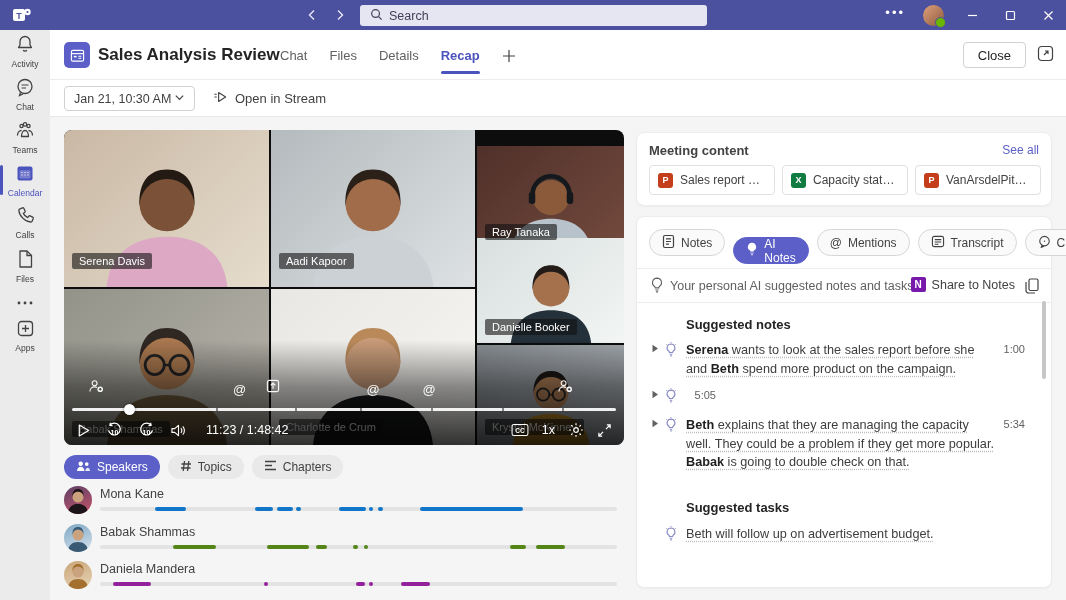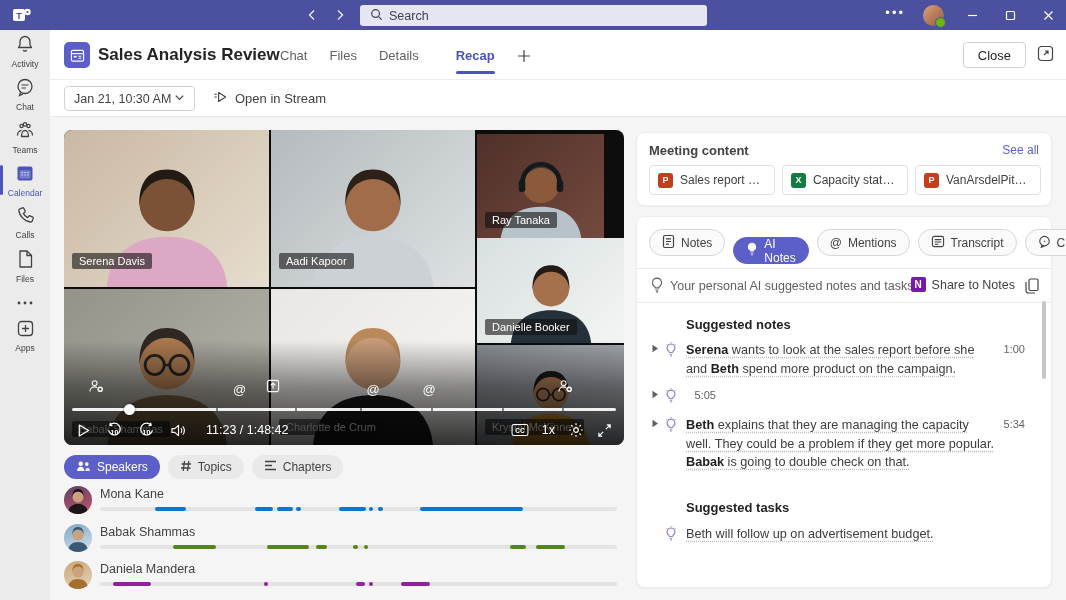--- a/index.html
+++ b/index.html
@@ -31,21 +31,21 @@
   .rail-item.active::before{content:"";position:absolute;left:0;top:6px;bottom:6px;width:2.5px;background:#4b53bc;border-radius:2px;}
   .rail-item.dots-item{height:26px;}
 
   
   .hdr{position:absolute;left:50px;top:30px;width:1016px;height:50px;background:#fff;border-bottom:1px solid #ececec;}
   .hdr-icon{position:absolute;left:14px;top:12px;width:26px;height:26px;border-radius:5px;background:#5b5fc7;
             display:flex;align-items:center;justify-content:center;color:#fff;}
   .hdr-title{position:absolute;left:48px;top:15px;font-size:17px;font-weight:bold;color:#242424;}
   .hdr-tabs{position:absolute;left:230px;top:0;height:50px;display:flex;align-items:center;gap:22px;}
   .hdr-tab{font-size:13px;color:#616161;position:relative;height:50px;display:flex;align-items:center;cursor:pointer;}
-  .hdr-tab.active{color:#4b53bc;font-weight:bold;margin-left:15px;}
+  .hdr-tab.active{color:#4b53bc;font-weight:bold;}
   .hdr-tab.active::after{content:"";position:absolute;left:0;right:0;bottom:6px;height:3px;border-radius:2px;background:#4b53bc;}
   .hdr-plus{color:#424242;margin-top:2px;}
   .close-btn{position:absolute;right:40px;top:12px;height:26px;padding:0 14px;background:#fff;border:1px solid #d1d1d1;
              border-radius:4px;font-size:13px;color:#242424;display:flex;align-items:center;cursor:pointer;}
   .popout{position:absolute;right:12px;top:15px;color:#424242;cursor:pointer;}
 
   
   .subhdr{position:absolute;left:50px;top:80px;width:1016px;height:37px;background:#fff;border-bottom:1px solid #e8e8e8;}
   .date-dd{position:absolute;left:14px;top:6px;width:131px;height:25px;border:1px solid #d1d1d1;border-radius:4px;
            display:flex;align-items:center;justify-content:space-between;padding:0 9px;font-size:12.5px;color:#424242;cursor:pointer;background:#fff;}
@@ -303,21 +303,21 @@
           <span class="nametag" style="bottom:18px">Serena Davis</span>
         </div>
         <div class="tile" style="left: 207px; top: 0px; width: 204px; height: 157px; background: linear-gradient(135deg, rgb(180, 186, 189), rgb(221, 225, 227));">
           <svg class="person" width="165" height="138" viewBox="0 0 120 100" preserveAspectRatio="xMidYMax meet">
             <path d="M16 100 C18 72 38 62 60 62 C82 62 102 72 104 100 Z" fill="#ccd1d5"></path>
             <circle cx="60" cy="38" r="20" fill="#a06c49"></circle>
             <path d="M40 40 a20 20 0 0 1 40 0 c1-18-7-27-20-27 c-13 0-21 9-20 27 z" fill="#2b2118"></path>
           </svg>
           <span class="nametag" style="bottom:18px">Aadi Kapoor</span>
         </div>
-        <div class="tile" style="left: 413px; top: 4px; width: 127px; height: 106px; background: linear-gradient(135deg, rgb(79, 48, 42), rgb(116, 74, 61));">
+        <div class="tile" style="left: 413px; top: 16px; width: 147px; height: 106px; background: linear-gradient(135deg, rgb(79, 48, 42), rgb(116, 74, 61));">
           <svg class="person" width="111" height="93" viewBox="0 0 120 100" preserveAspectRatio="xMidYMax meet">
             <path d="M16 100 C18 72 38 62 60 62 C82 62 102 72 104 100 Z" fill="#b8c2ca"></path>
             <circle cx="60" cy="38" r="20" fill="#8a5a3b"></circle>
             <path d="M40 40 a20 20 0 0 1 40 0 c1-18-7-27-20-27 c-13 0-21 9-20 27 z" fill="#4a3a32"></path>
             <path d="M40 36 a20 20 0 0 1 40 0" fill="none" stroke="#15181c" stroke-width="5"></path>
             <rect x="36" y="33" width="7" height="13" rx="3" fill="#15181c"></rect>
             <rect x="77" y="33" width="7" height="13" rx="3" fill="#15181c"></rect>
           </svg>
           <span class="nametag" style="bottom:12px">Ray Tanaka</span>
         </div>

